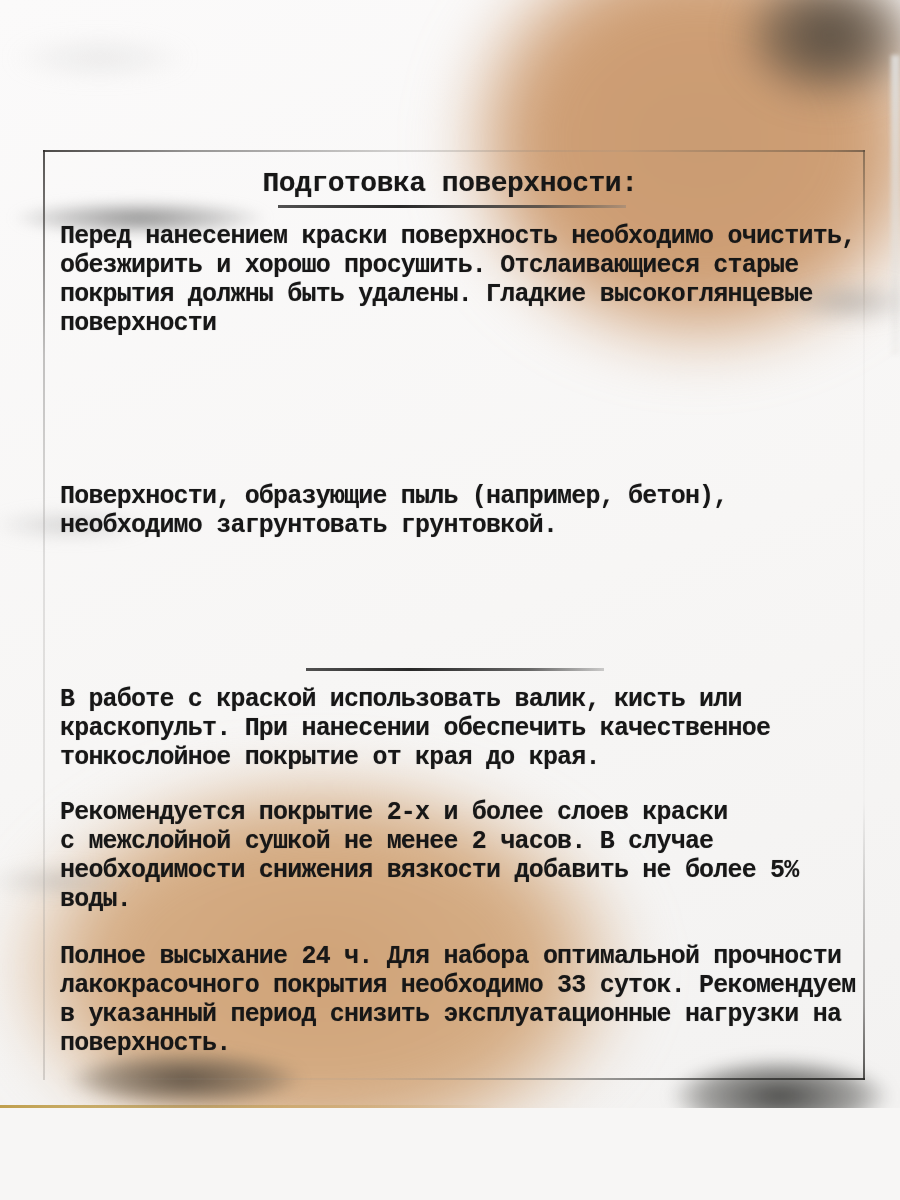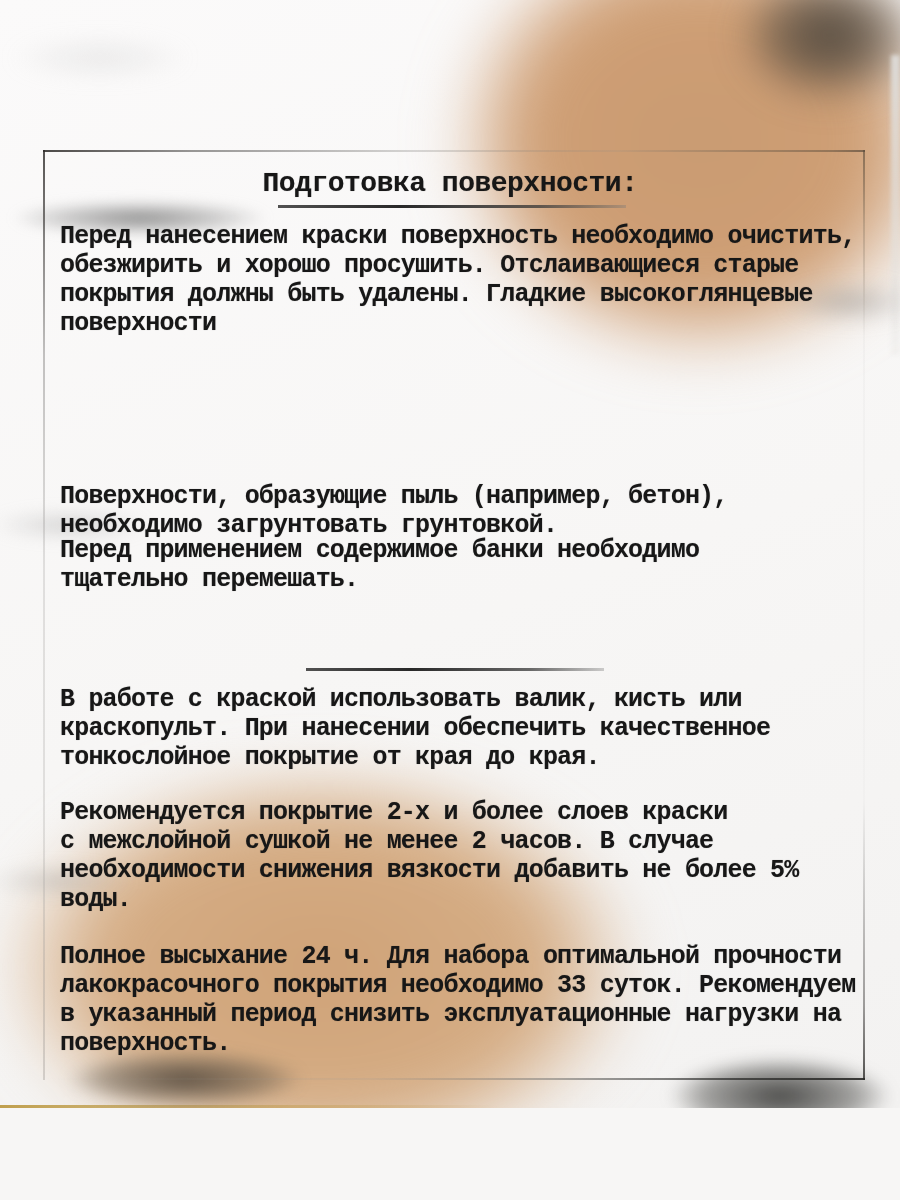--- a/index.html
+++ b/index.html
@@ -109,22 +109,20 @@
 
   <div class="txt heading h1">Подготовка поверхности:</div>
   <div class="underline u1"></div>
 
   <div class="txt para p1">Перед нанесением краски поверхность необходимо очистить,
 обезжирить и хорошо просушить. Отслаивающиеся старые
 покрытия должны быть удалены. Гладкие высокоглянцевые
 поверхности</div>
   <div class="txt para p3">Поверхности, образующие пыль (например, бетон),
 необходимо загрунтовать грунтовкой.</div>
-  <div class="txt para p4">Перед применением содержимое банки необходимо
-тщательно перемешать.</div>
 
   <div class="underline u2"></div>
 
   <div class="txt para p5">В работе с краской использовать валик, кисть или
 краскопульт. При нанесении обеспечить качественное
 тонкослойное покрытие от края до края.</div>
   <div class="txt para p6">Рекомендуется покрытие 2-х и более слоев краски
 с межслойной сушкой не менее 2 часов. В случае
 необходимости снижения вязкости добавить не более 5%
 воды.</div>

